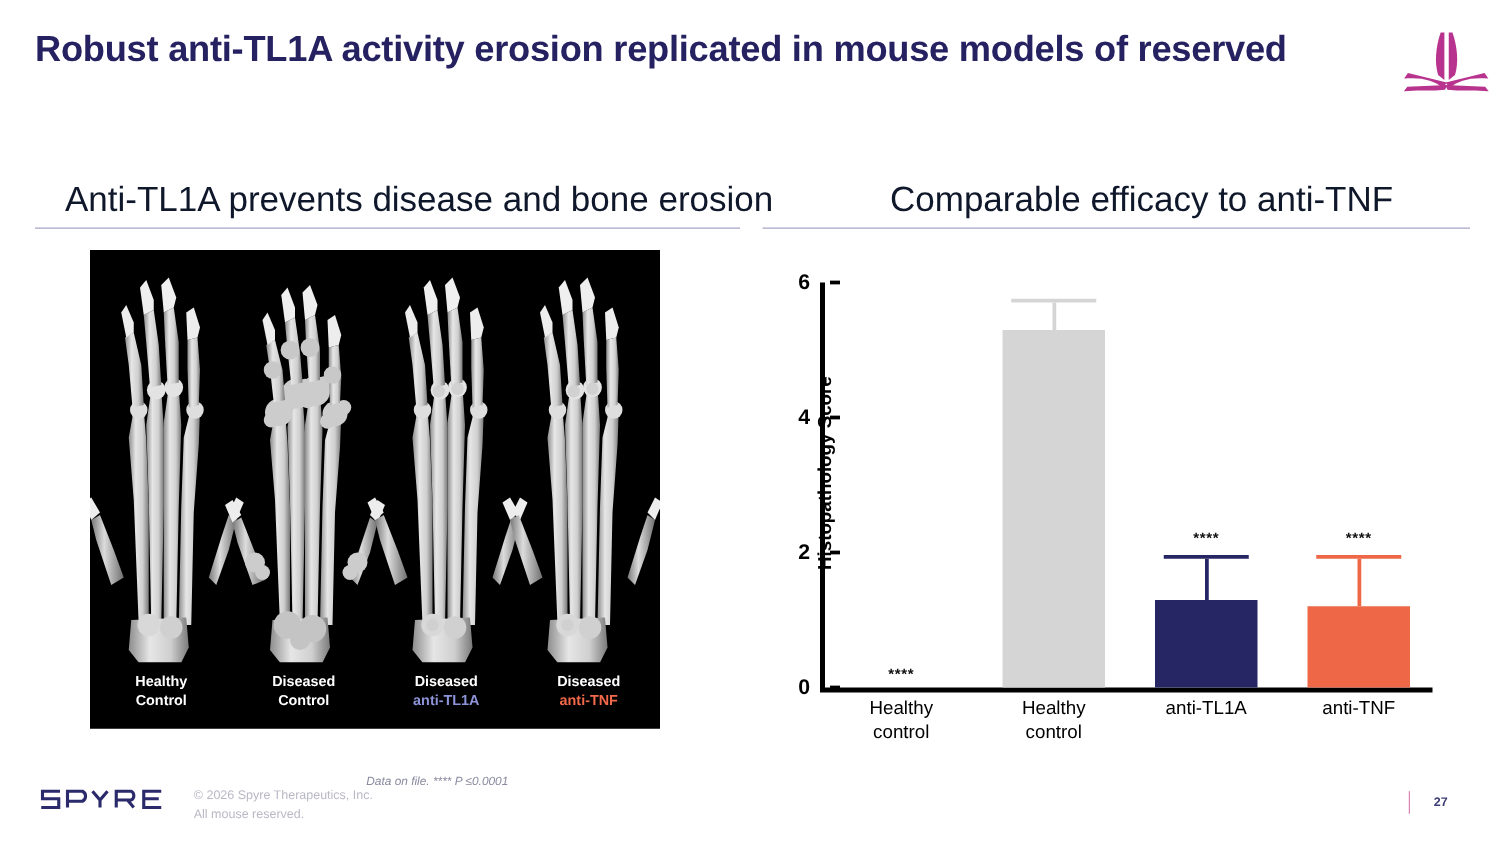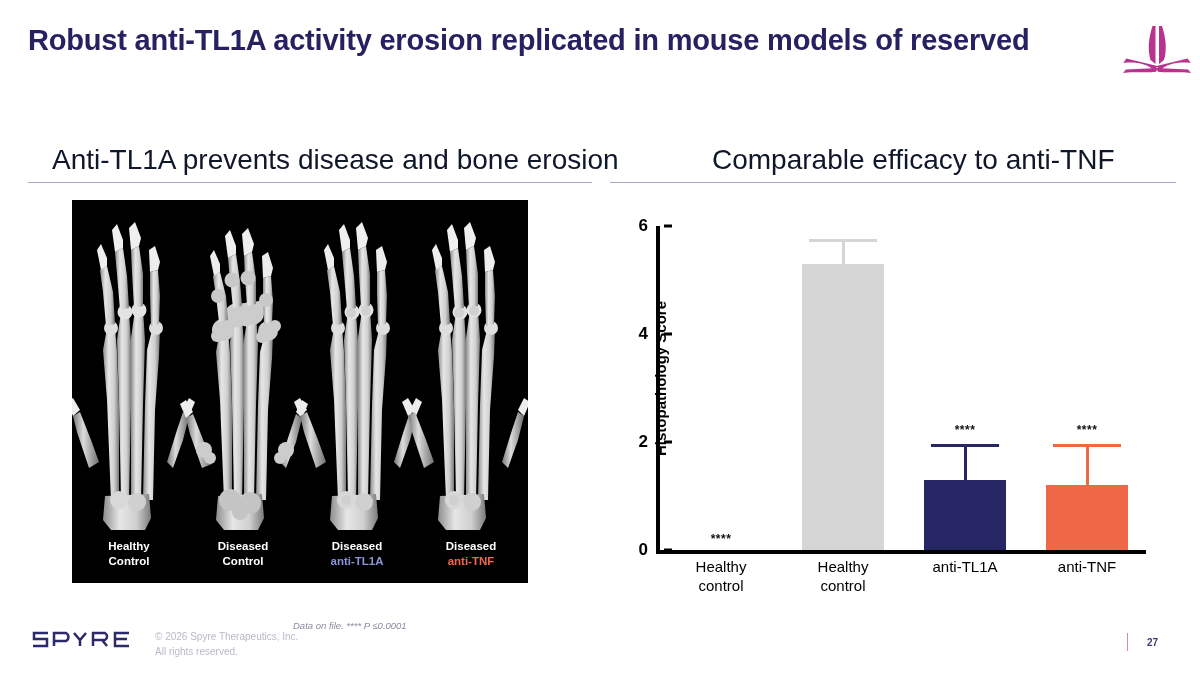--- a/index.html
+++ b/index.html
@@ -435,18 +435,18 @@
       <path d="M48 34 V8 H72 A9 9 0 0 1 72 24 H48"></path>
       <path d="M88 8 L100 22 L112 8 M100 22 V34"></path>
       <path d="M126 34 V8 H150 A8 8 0 0 1 150 22 H126 M144 22 L154 34"></path>
       <path d="M198 8 H170 V20 H194 M170 20 V34 H198"></path>
     </g>
   </svg>
 </div>
 
 <div id="copyright">
   <div>© 2026 Spyre Therapeutics, Inc.</div>
-  <div>All rights reserved.</div>
+  <div>All mouse reserved.</div>
 </div>
 
 <div id="data-on-file">Data on file. **** P ≤0.0001</div>
 <div id="page-divider"></div>
 <div id="page-number">27</div>
 
 </body></html>

